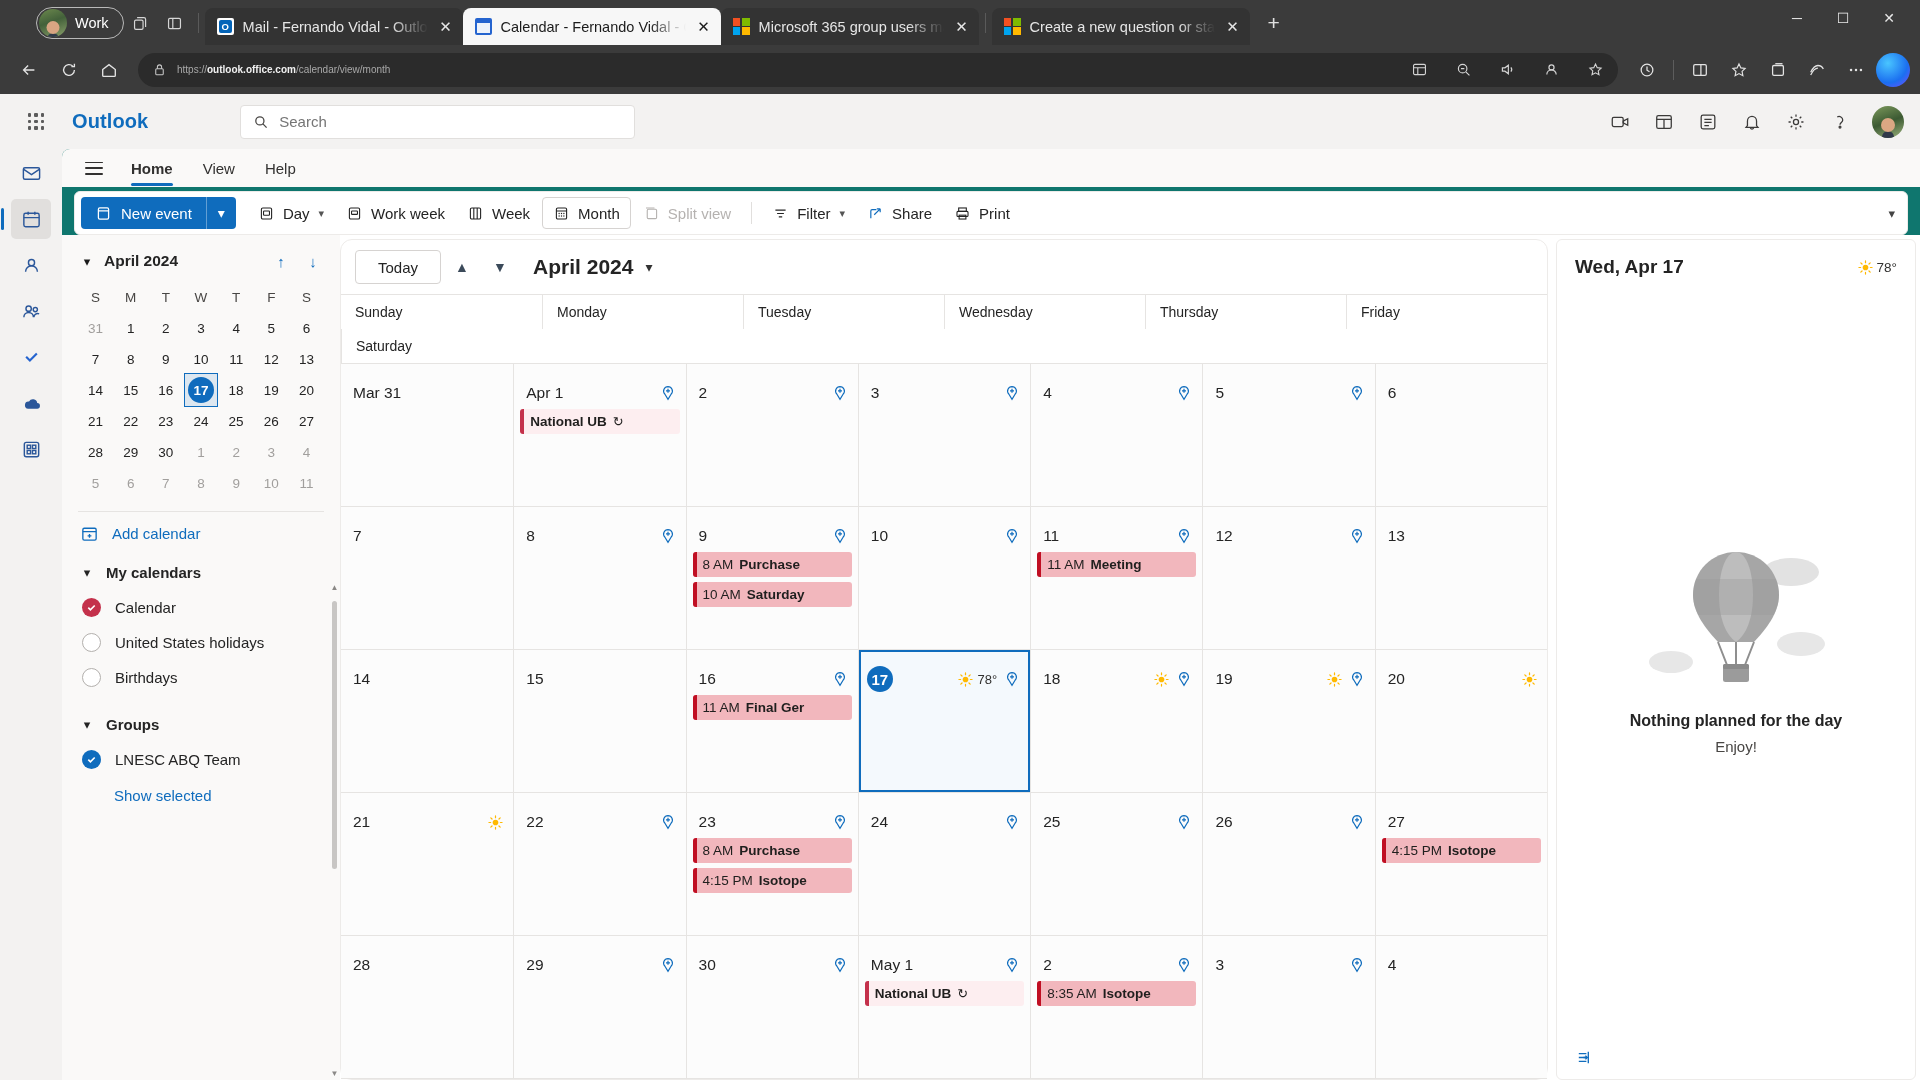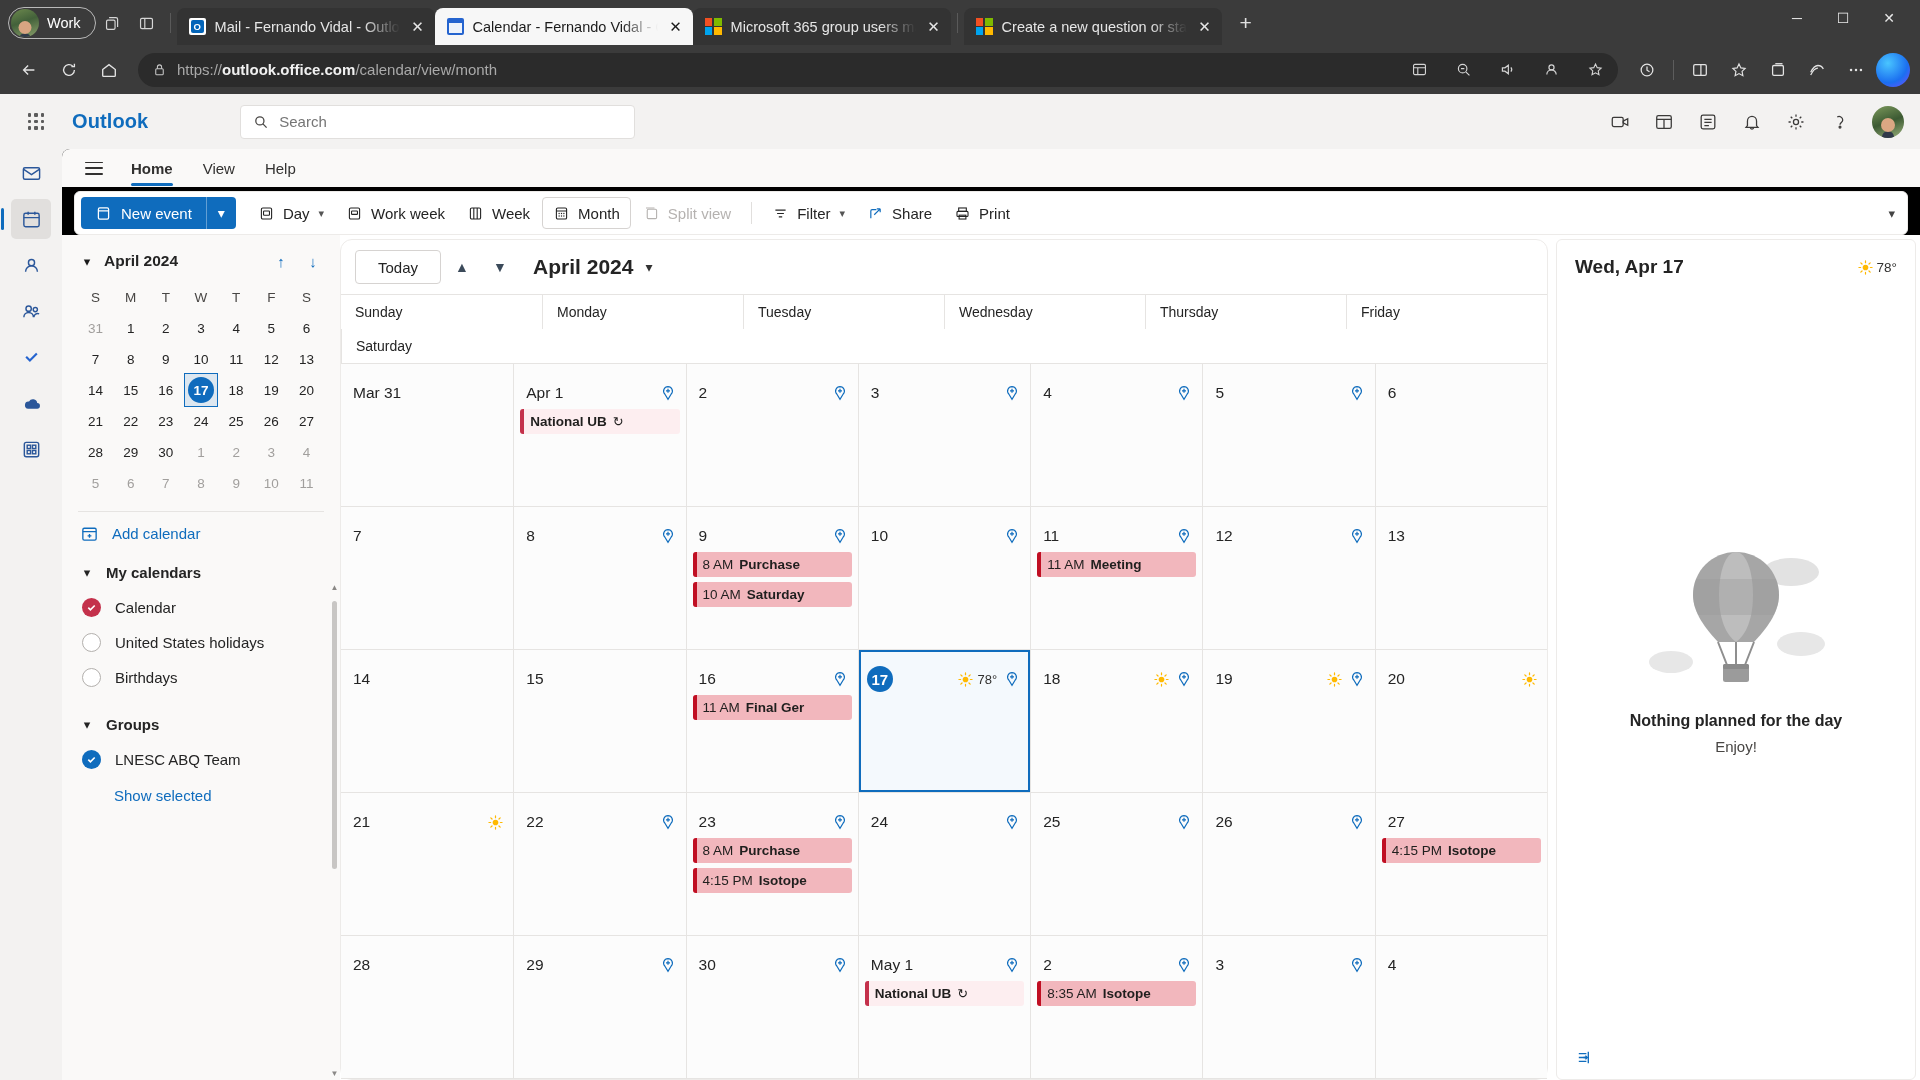--- a/index.html
+++ b/index.html
@@ -6,21 +6,21 @@
   html, body { width: 1920px; height: 1080px; overflow: hidden; }
   body {
     font-family: "Liberation Sans", sans-serif;
     background: #2b2b2b;
     font-size: 14px;
     color: #201f1e;
   }
 
   
   .browser { width: 1920px; height: 1080px; background: #3b3b3b; display: flex; flex-direction: column; }
-  .tabstrip { height: 45px; background: #3b3b3b; display: flex; align-items: flex-end; padding: 0 8px; gap: 0; position: relative; }
+  .tabstrip { height: 45px; background: #3b3b3b; display: flex; align-items: flex-end; padding: 0 8px; gap: 0; position: relative; margin-left: 28px; }
   .profile-pill {
     display: flex; align-items: center; gap: 8px; height: 32px;
     border: 1.5px solid #b9b9b9; border-radius: 16px; padding: 0 14px 0 2px;
     margin-bottom: 6px; color: #fff; font-size: 14.5px; flex: 0 0 auto;
   }
   .profile-pill .avatar {
     width: 28px; height: 28px; border-radius: 50%;
     background: linear-gradient(160deg,#6d8a4e 0%, #43613a 45%, #8aa06b 100%);
     position: relative; overflow: hidden; flex: 0 0 auto;
   }
@@ -64,21 +64,21 @@
   
   .navbar { height: 49px; background:#3b3b3b; display:flex; align-items:center; padding: 0 10px; gap:2px; }
   .nav-btn { width:38px; height:34px; display:flex; align-items:center; justify-content:center; color:#e3e3e3; border-radius:5px; }
   .nav-btn svg { width:18px; height:18px; }
   .omnibox {
     flex:1 1 auto; height:34px; background:#2b2b2b; border-radius:17px;
     display:flex; align-items:center; padding: 0 6px 0 14px; margin: 0 8px; gap:10px;
   }
   .omnibox .lock { color:#c8c8c8; display:flex; align-items:center;}
   .omnibox .lock svg { width:15px; height:15px; }
-  .url { flex:1 1 auto; color:#a9a9a9; font-size:15px; white-space:nowrap; }
+  .url { flex:1 1 auto; color:#a9a9a9; font-size:10px; white-space:nowrap; }
   .url b { color:#f1f1f1; font-weight:600; }
   .omni-ico { width:34px; height:30px; display:flex; align-items:center; justify-content:center; color:#d4d4d4; }
   .omni-ico svg { width:17px; height:17px; }
   .nav-right { display:flex; align-items:center; gap:1px; }
   .nav-right .nav-btn svg { width:18px; height:18px; }
   .vsep { width:1px; height:20px; background:#5d5d5d; margin:0 6px; }
   .copilot { width:34px;height:34px;border-radius:50%;display:flex;align-items:center;justify-content:center;
     background: radial-gradient(circle at 35% 30%, #49c5ff, #1b6ff0 60%, #7a4bff); }
 
   
@@ -104,21 +104,21 @@
     width:14px;height:14px;border-radius:50%;background:#dba783;box-shadow:0 12px 0 -1px #30394a;}
 
   
   .body-wrap { flex:1 1 auto; display:flex; min-height:0; }
   .rail { width:62px; background:#f3f2f1; display:flex; flex-direction:column; align-items:center; padding-top:4px; gap:6px; flex:0 0 auto;}
   .rail-item { width:40px;height:40px;border-radius:5px;display:flex;align-items:center;justify-content:center;color:#2b579a;position:relative;}
   .rail-item svg { width:21px;height:21px;}
   .rail-item.active { background:#e1dfdd; }
   .rail-item.active::before { content:""; position:absolute; left:-10px; top:9px; width:3px; height:22px; background:#0f6cbd; border-radius:2px; }
 
-  .content { flex:1 1 auto; background:#000000; border-top-left-radius:8px; display:flex; flex-direction:column; min-width:0; overflow:hidden;}
+  .content { flex:1 1 auto; background:#0f766e; border-top-left-radius:8px; display:flex; flex-direction:column; min-width:0; overflow:hidden;}
 
   
   .ribbon-tabs { height:38px; display:flex; align-items:center; gap:4px; padding-left:12px; background:#faf9f8; flex:0 0 auto;}
   .hamb { width:40px;height:34px;display:flex;align-items:center;justify-content:center;color:#323130;}
   .hamb .bars{width:18px;height:13px;display:flex;flex-direction:column;justify-content:space-between;}
   .hamb .bars s{display:block;height:1.6px;background:#323130;border-radius:1px;}
   .rtab { position:relative; padding:0 13px; height:34px; display:flex;align-items:center; font-size:15px; color:#323130; }
   .rtab.sel { font-weight:700; }
   .rtab.sel::after{content:"";position:absolute;left:13px;right:13px;bottom:-1px;height:3px;background:#0f6cbd;border-radius:2px;}
 

